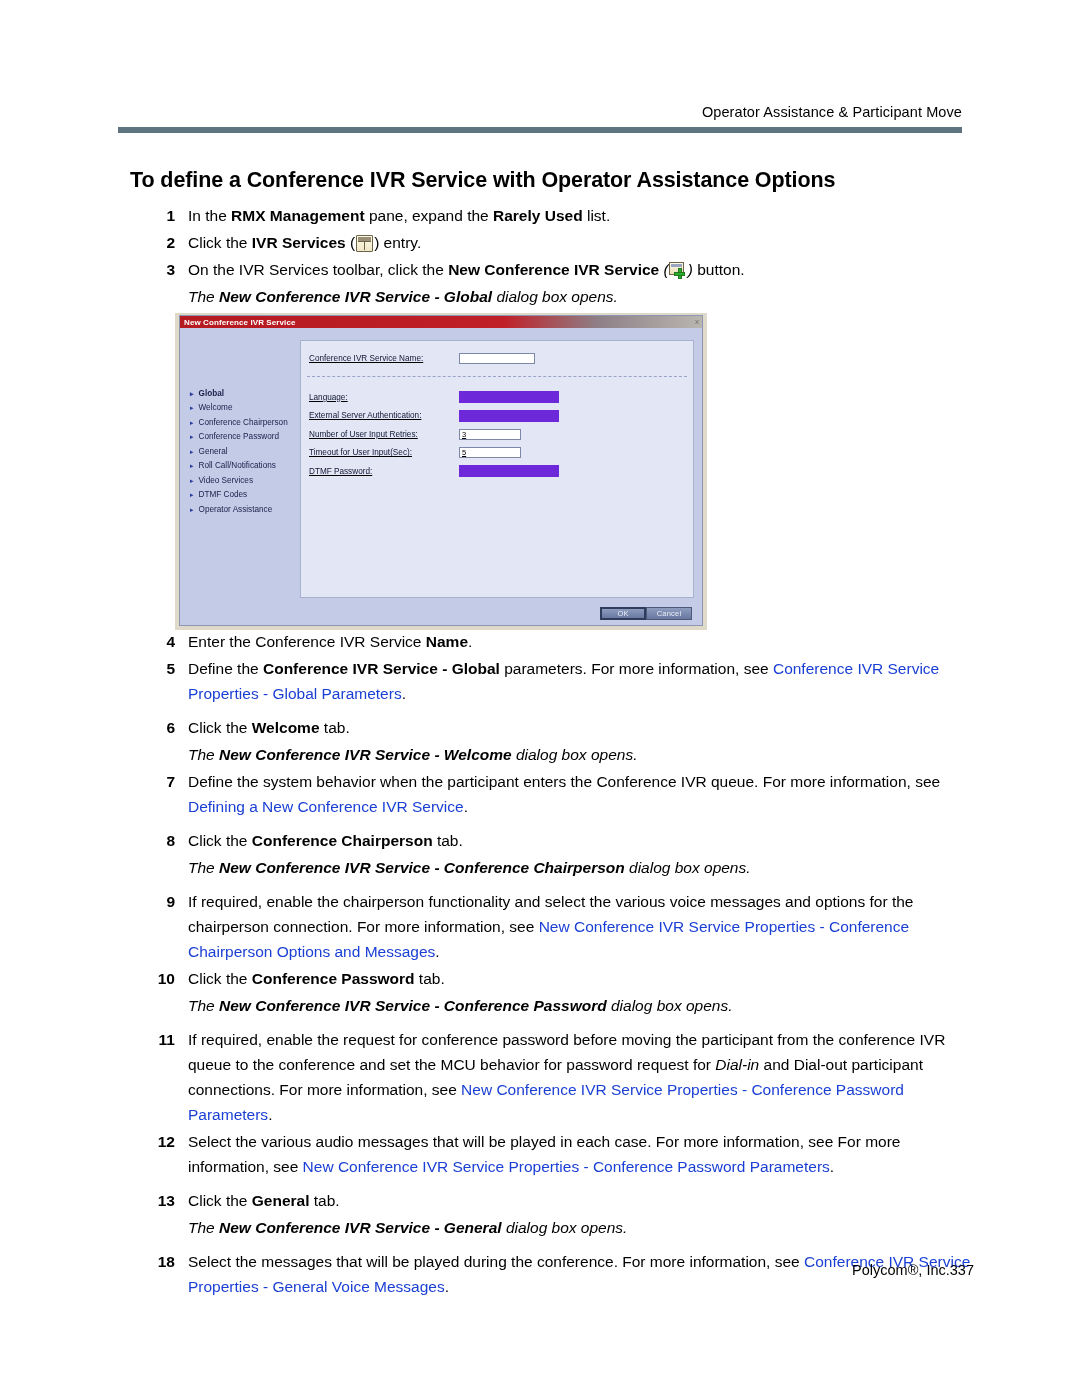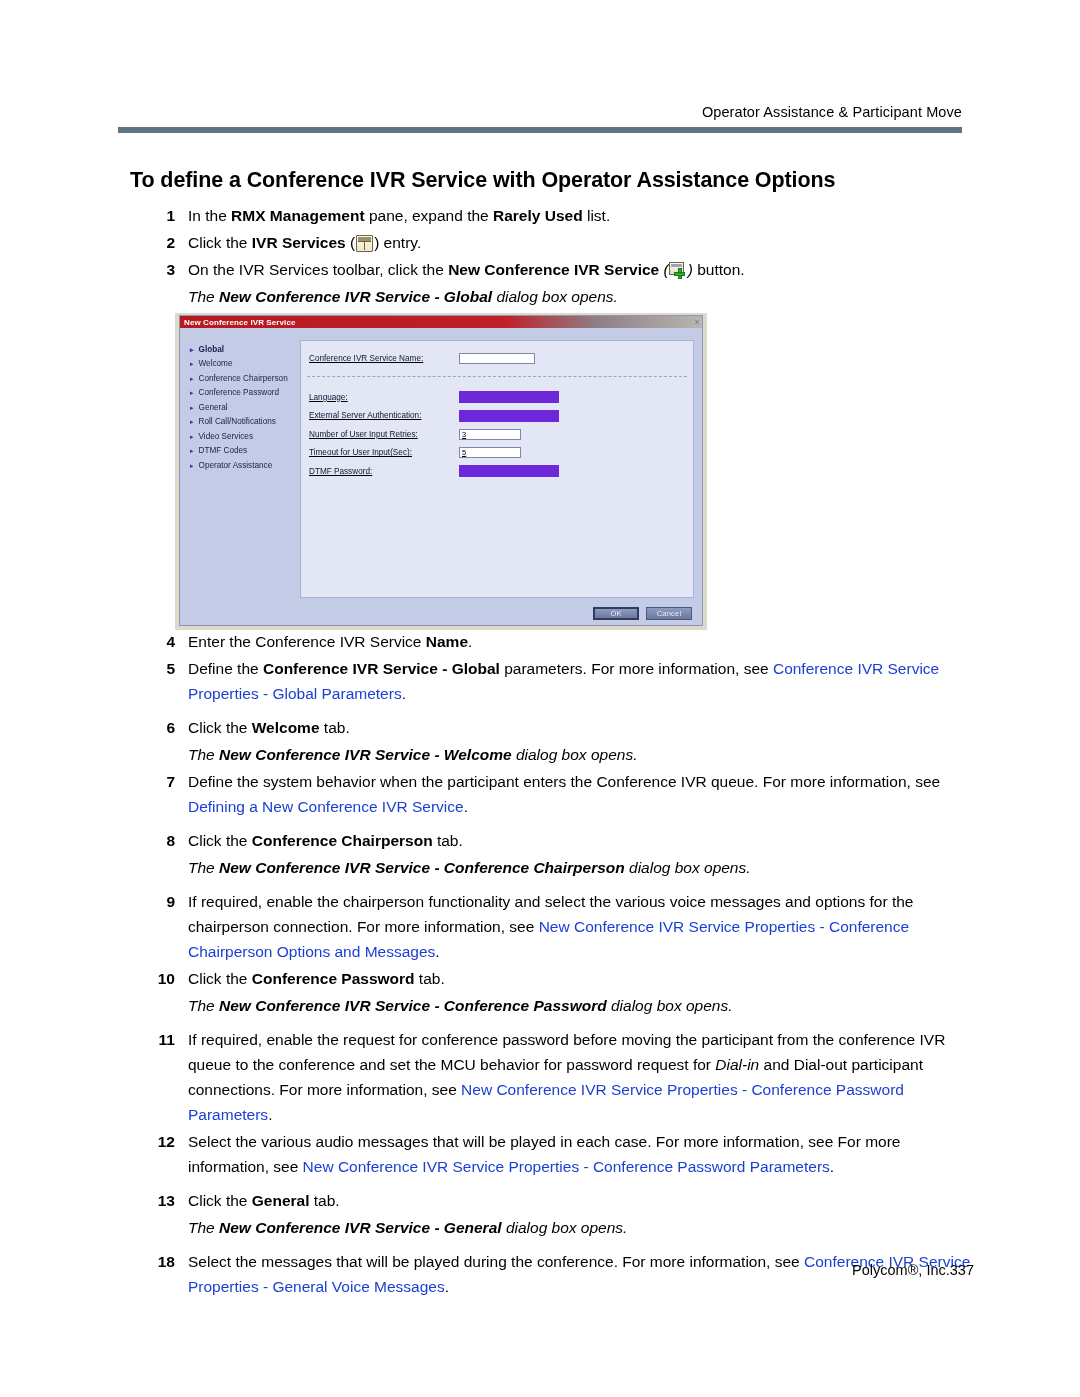--- a/index.html
+++ b/index.html
@@ -224,21 +224,21 @@
   }
   .nav-item {
     display: flex;
     align-items: center;
     font-size: 8.2px;
     color: #18204c;
     height: 14.5px;
     padding-left: 10px;
     white-space: nowrap;
   }
-  .nav-item.active { font-weight: bold; }
+  .nav-item.active { font-weight: bold; margin-top: 44px; }
   .nav-arrow {
     color: #2b3fa0;
     font-size: 7px;
     margin-right: 5px;
     line-height: 1;
   }
   .nav-spacer { height: 14px; }
 
   .dlg-panel {
     position: absolute;
@@ -316,21 +316,20 @@
     line-height: 1;
   }
   .fields-lower { padding-top: 0; }
   .fields-lower .field-row { height: 18.5px; }
 
   .dlg-buttons {
     position: absolute;
     right: 10px;
     bottom: 5px;
     display: flex;
-    gap: 7px;
   }
   .dlg-btn {
     width: 46px;
     height: 13px;
     background: linear-gradient(#8e9cc0, #68789f);
     border: 1px solid #4b5878;
     box-sizing: border-box;
     color: #e9edf6;
     font-size: 7.5px;
     display: flex;

